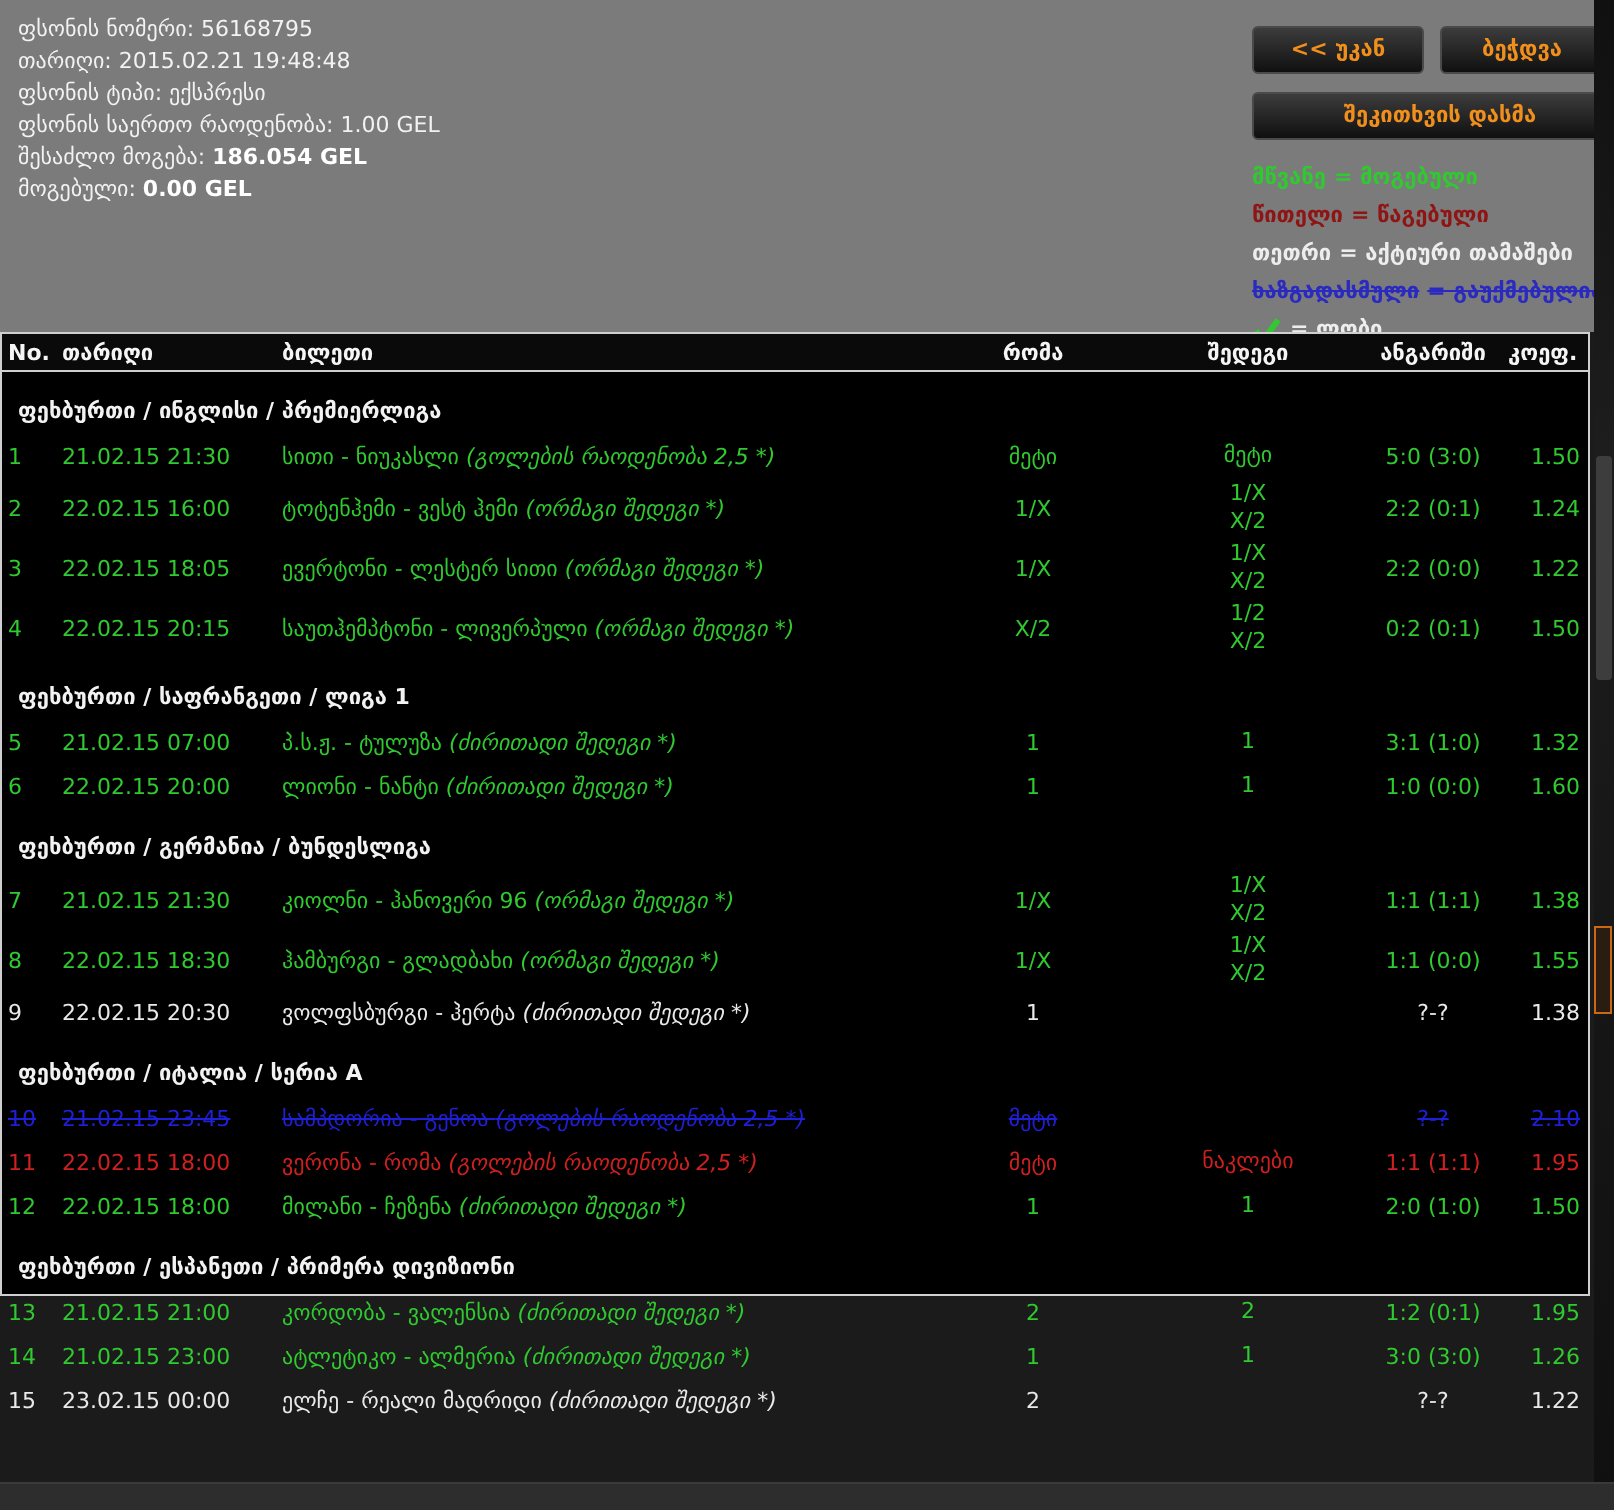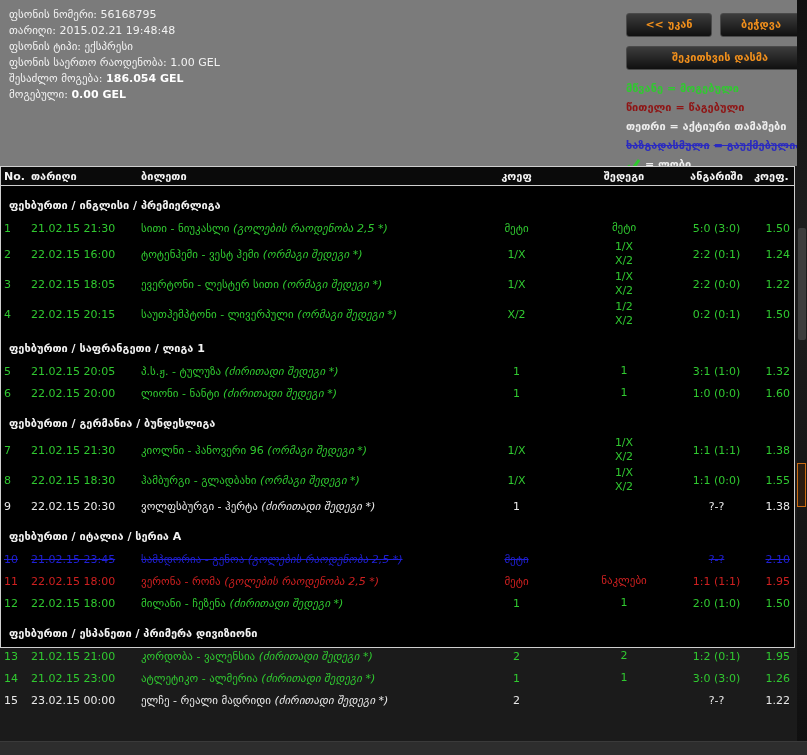--- a/index.html
+++ b/index.html
@@ -141,21 +141,21 @@
         </div>
       </div>
   </div>
 </div>
 
 <div class="bet-table">
   <div class="thead" id="thead">
       <div class="th c0">No.</div>
       <div class="th c1">თარიღი</div>
       <div class="th c2">ბილეთი</div>
-      <div class="th c3">კოეფ</div>
+      <div class="th c3">რომა</div>
       <div class="th c4">შედეგი</div>
       <div class="th c5">ანგარიში</div>
       <div class="th c6">კოეფ.</div>
     </div>
   <div class="tbody" id="tbody">
       <div class="section-title">ფეხბურთი / ინგლისი / პრემიერლიგა</div>
       <div class="trow status-won">
         <div class="td no">1</div>
         <div class="td date">21.02.15 21:30</div>
         <div class="td ticket"><span class="teams">სითი - ნიუკასლი </span><span class="market">(გოლების რაოდენობა 2,5 *)</span></div>
@@ -198,21 +198,21 @@
         <div class="td shedegi">
           <div class="line">1/2</div>
           <div class="line">X/2</div>
         </div>
         <div class="td angarishi">0:2 (0:1)</div>
         <div class="td koef">1.50</div>
       </div>
       <div class="section-title">ფეხბურთი / საფრანგეთი / ლიგა 1</div>
       <div class="trow status-won">
         <div class="td no">5</div>
-        <div class="td date">21.02.15 20:05</div>
+        <div class="td date">21.02.15 07:00</div>
         <div class="td ticket"><span class="teams">პ.ს.ჟ. - ტულუზა </span><span class="market">(ძირითადი შედეგი *)</span></div>
         <div class="td tipi">1</div>
         <div class="td shedegi">
           <div class="line">1</div>
         </div>
         <div class="td angarishi">3:1 (1:0)</div>
         <div class="td koef">1.32</div>
       </div>
       <div class="trow status-won">
         <div class="td no">6</div>

